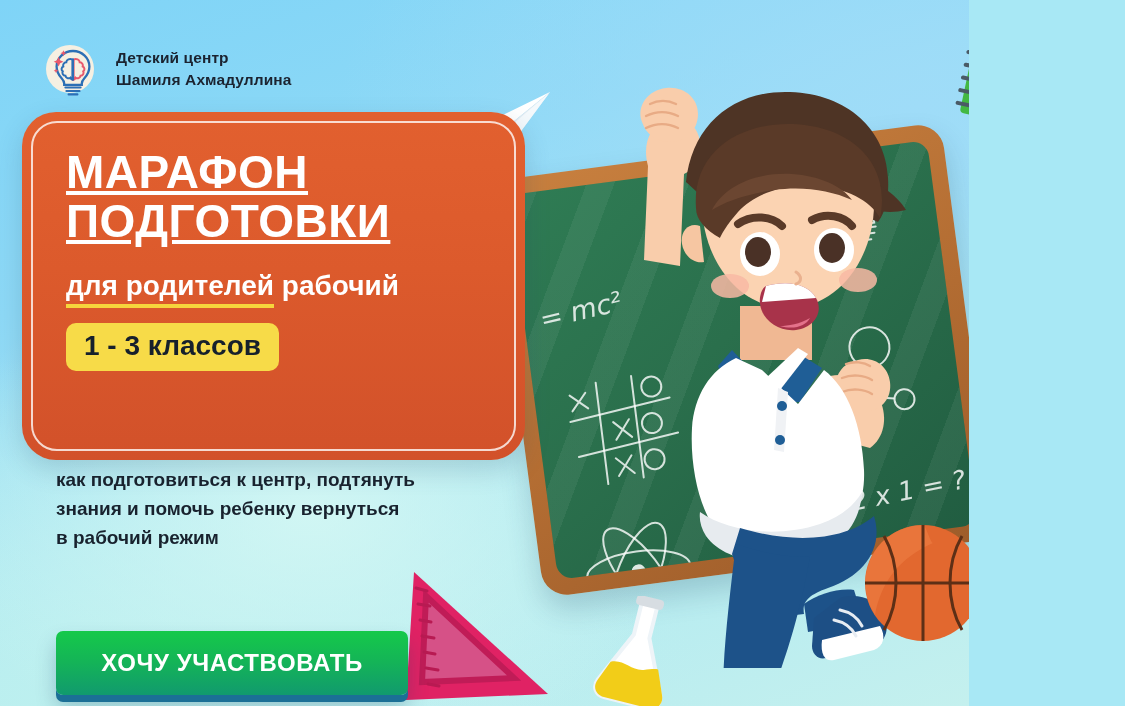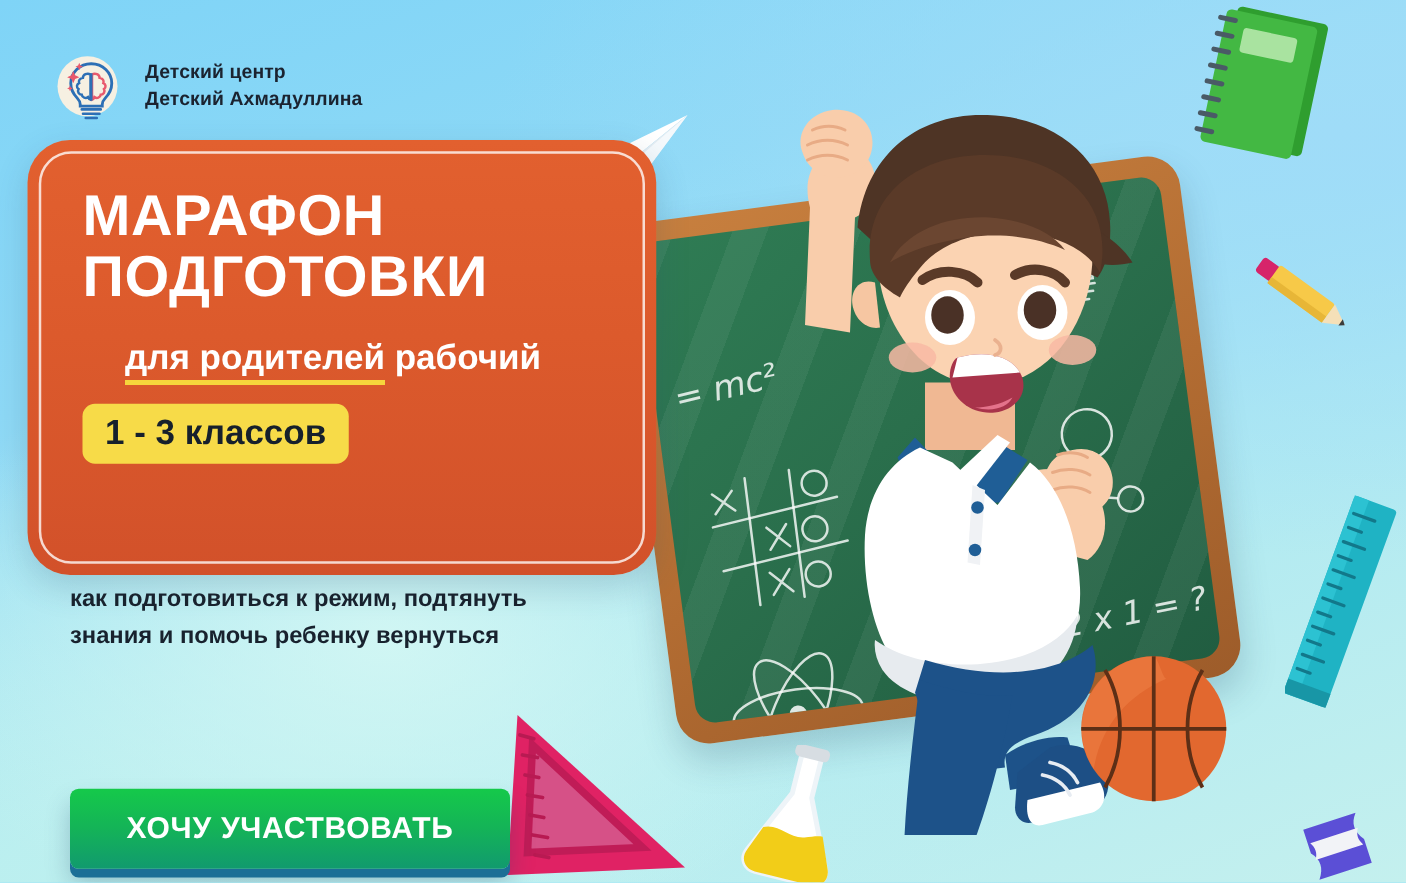--- a/index.html
+++ b/index.html
@@ -2,21 +2,21 @@
 <html lang="ru"><head>
 <meta charset="utf-8">
 <title>Марафон подготовки к школе</title>
 <style>
   html,body{margin:0;padding:0;}
   body{
     width:1125px;height:706px;overflow:hidden;
     font-family:"Liberation Sans","DejaVu Sans",sans-serif;
     background:#a8e8f5;
   }
-  .stage{position:relative;width:1125px;height:706px;overflow:hidden;}
+  .stage{position:relative;width:969px;height:706px;overflow:hidden;}
 
   
   .bg{
     position:absolute;inset:0;
     background:
       radial-gradient(120% 90% at 8% 100%, #bdf0ef 0%, rgba(189,240,239,0) 55%),
       radial-gradient(100% 80% at 95% 15%, #9fdcf8 0%, rgba(159,220,248,0) 60%),
       linear-gradient(160deg,#7fd4f7 0%,#8ed9f6 30%,#aee9f2 62%,#c4f0ee 100%);
   }
   .bg-glow{
@@ -36,28 +36,28 @@
     border-radius:34px;
     box-shadow:0 10px 26px rgba(40,80,110,.20);
   }
   .banner:after{
     content:"";position:absolute;left:9px;top:9px;right:9px;bottom:9px;
     border:2.5px solid rgba(255,255,255,.78);border-radius:26px;pointer-events:none;
   }
   .banner-inner{position:absolute;left:44px;top:36px;right:30px;}
   .headline{
     color:#ffffff;font-size:46px;font-weight:bold;line-height:1.07;
-    letter-spacing:.5px;text-transform:uppercase;margin:0;
+    letter-spacing:.5px;text-transform:uppercase;margin:0;text-decoration:underline;
   }
   .headline div{white-space:nowrap;}
   .subline{
     margin-top:24px;color:#ffffff;font-size:28px;font-weight:bold;white-space:nowrap;
   }
   .subline .u{
-    border-bottom:4px solid #f6d53c;padding-bottom:3px;margin-left:34px;
+    border-bottom:4px solid #f6d53c;padding-bottom:3px;
   }
   .grades{
     display:inline-block;margin-top:21px;background:#f7db48;color:#16202c;
     font-size:28px;font-weight:bold;padding:7px 18px 9px;border-radius:10px;white-space:nowrap;
   }
 
   
   .copy{position:absolute;left:56px;top:466px;width:440px;}
   .copy-kicker{font-size:19px;font-weight:bold;color:#18222e;letter-spacing:.3px;margin-bottom:8px;}
   .copy-line{font-size:19px;font-weight:bold;color:#18222e;line-height:1.52;white-space:nowrap;}
@@ -135,21 +135,21 @@
         <path d="M31.6 21.6c2.6-1.6 6 .1 6.1 2.7 2.4.2 3.7 2.2 3 4.2 2.1.9 2.3 3.6.5 4.8 1.1 2-.3 4.3-2.6 4.5-.4 2.2-3.1 3.3-5 1.9-.6 1.6-2 2-2 2V21.6z" fill="none" stroke="#e8596d" stroke-width="2"></path>
         <line x1="31" y1="20.5" x2="31" y2="42.5" stroke="#2c6fb5" stroke-width="2"></line>
 
         <path d="M16.6 18.8l1.5 3.4 3.4 1.5-3.4 1.5-1.5 3.4-1.5-3.4-3.4-1.5 3.4-1.5z" fill="#e8596d"></path>
         <path d="M21.4 12.2l.9 2.1 2.1.9-2.1.9-.9 2.1-.9-2.1-2.1-.9 2.1-.9z" fill="#e8596d"></path>
         <path d="M14 30.4l.7 1.6 1.6.7-1.6.7-.7 1.6-.7-1.6-1.6-.7 1.6-.7z" fill="#e8596d"></path>
       </svg>
     </div>
     <div class="logo-text">
       <div>Детский центр</div>
-      <div>Детский Ахмадуллина</div>
+      <div>Шамиля Ахмадуллина</div>
     </div>
   </div>
 
   <div class="prop plane">
     <svg viewBox="0 0 92 62" width="92" height="62">
       <path d="M88 4L6 44l30 2z" fill="#ffffff"></path>
       <path d="M88 4L36 46l12 12z" fill="#e4ecf2"></path>
       <path d="M88 4L48 58l-6-14z" fill="#f4f9fc"></path>
     </svg>
   </div>
@@ -384,21 +384,22 @@
       </h1>
       <div class="subline">
         <span class="u">для родителей</span>
         <span>рабочий</span>
       </div>
       <div class="grades">1 - 3 классов</div>
     </div>
   </div>
 
   <div class="copy">
-    <div class="copy-line">как подготовиться к режим, подтянуть</div>
+    <div class="copy-line">как подготовиться к центр, подтянуть</div>
     <div class="copy-line">знания и помочь ребенку вернуться</div>
+    <div class="copy-line">в рабочий режим</div>
   </div>
 
   <div class="cta-wrap">
     <button class="cta" type="button">ХОЧУ УЧАСТВОВАТЬ</button>
   </div>
 
 </div>
 
 </body></html>

